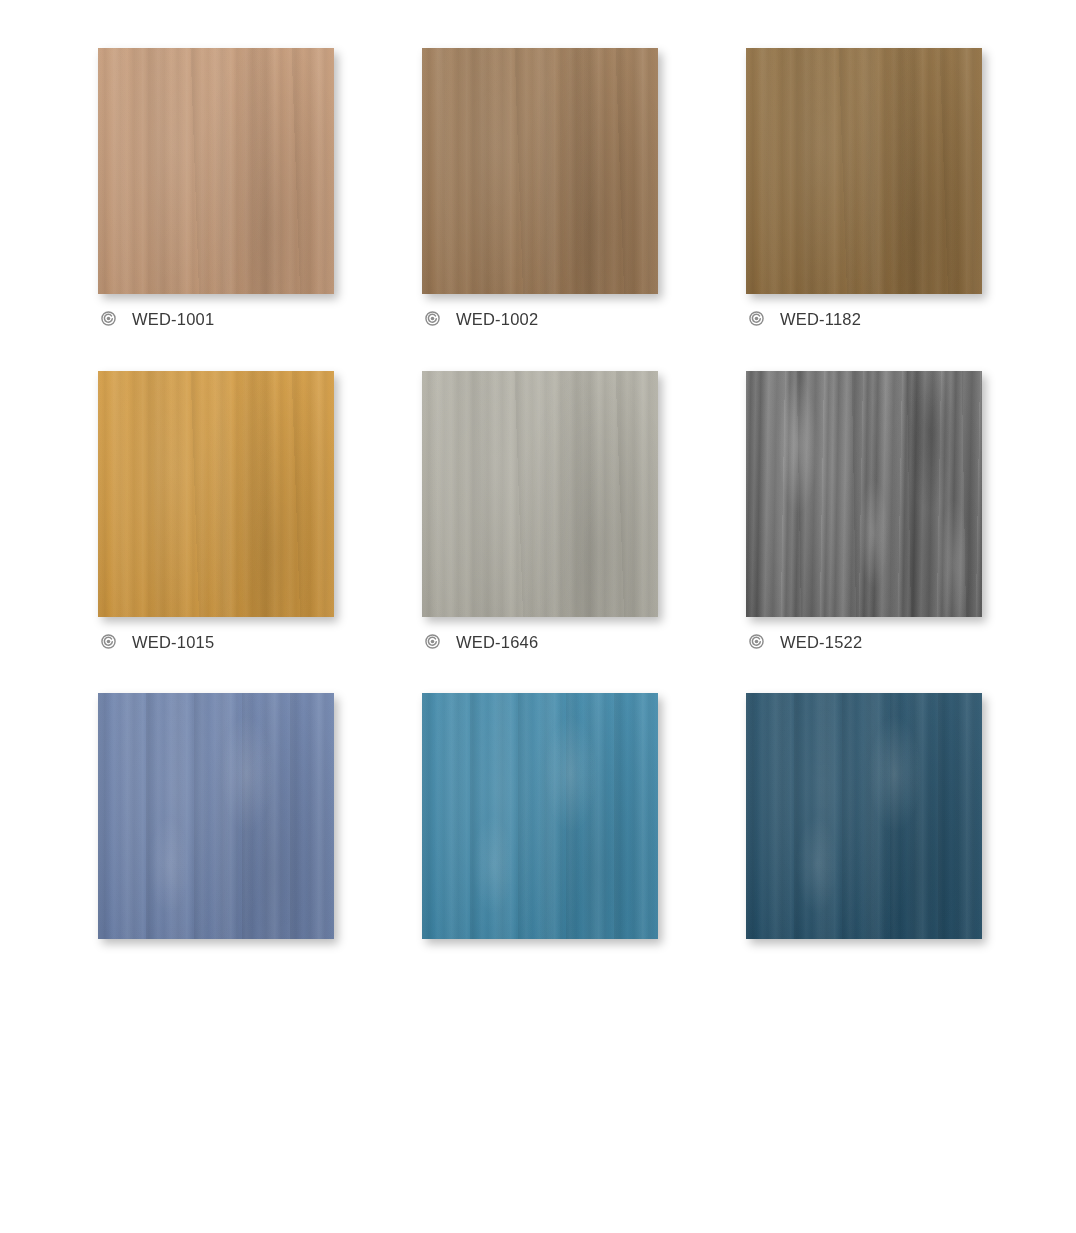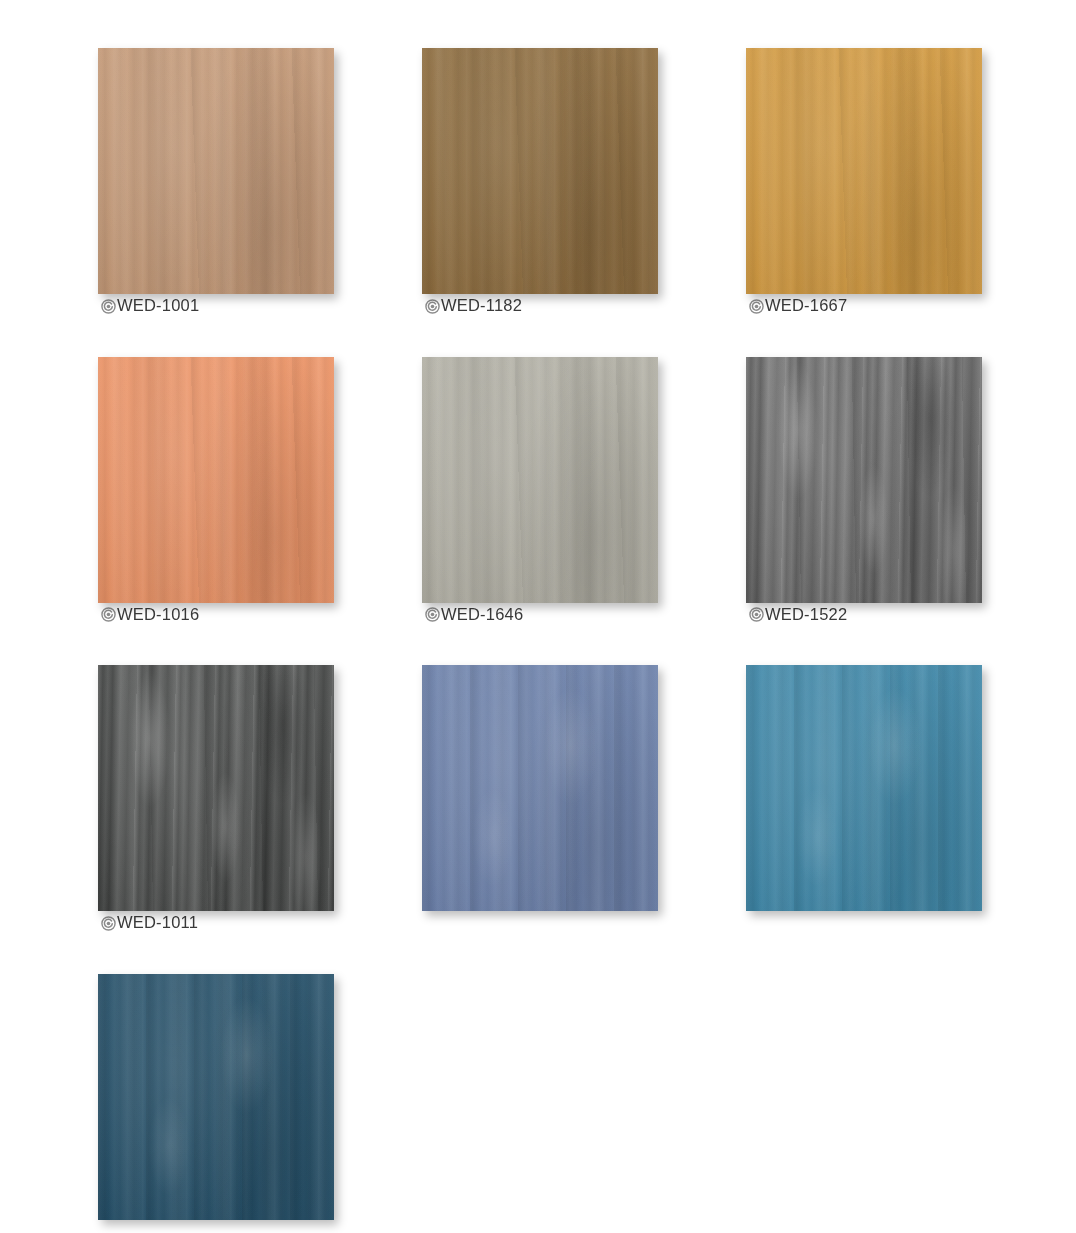--- a/index.html
+++ b/index.html
@@ -112,24 +112,24 @@
   
   .swatch-tile.tex-medium .tex-b {
     background-image:
       radial-gradient(ellipse 16% 34% at 63% 33%, rgba(255,255,255,0.14), rgba(255,255,255,0) 70%),
       radial-gradient(ellipse 12% 28% at 30% 70%, rgba(255,255,255,0.10), rgba(255,255,255,0) 72%),
       repeating-linear-gradient(90deg, rgba(0,0,0,0.07) 0px, rgba(0,0,0,0) 15px, rgba(255,255,255,0.06) 30px, rgba(0,0,0,0) 48px);
   }
 
   .swatch-caption {
     display: flex;
-    align-items: flex-end;
-    margin-top: 3px;
+    align-items: flex-start;
+    margin-top: 17px;
     padding-left: 3px;
-    gap: 1px;
+    gap: 16px;
   }
 
   .brand-icon {
     width: 15px;
     height: 15px;
     flex: 0 0 auto;
     display: block;
   }
 
   .swatch-code {
@@ -154,20 +154,35 @@
         <div class="swatch-caption">
           <svg class="brand-icon" viewBox="0 0 16 16">
             <circle cx="8" cy="8" r="7" fill="none" stroke="#8c8c8c" stroke-width="1.5"></circle>
             <path d="M11.2 5.2 A4.2 4.2 0 1 0 12 8.3" fill="none" stroke="#8c8c8c" stroke-width="1.6" stroke-linecap="round"></path>
             <circle cx="8" cy="8" r="1.9" fill="#8c8c8c"></circle>
           </svg>
           <span class="swatch-code">WED-1001</span>
         </div>
       </div>
       <div class="swatch-cell">
+        <div class="swatch-tile" style="background-color: rgb(157, 122, 86);">
+          <div class="tex-a"></div>
+          <div class="tex-b"></div>
+          <div class="tex-c"></div>
+        </div>
+        <div class="swatch-caption">
+          <svg class="brand-icon" viewBox="0 0 16 16">
+            <circle cx="8" cy="8" r="7" fill="none" stroke="#8c8c8c" stroke-width="1.5"></circle>
+            <path d="M11.2 5.2 A4.2 4.2 0 1 0 12 8.3" fill="none" stroke="#8c8c8c" stroke-width="1.6" stroke-linecap="round"></path>
+            <circle cx="8" cy="8" r="1.9" fill="#8c8c8c"></circle>
+          </svg>
+          <span class="swatch-code">WED-1002</span>
+        </div>
+      </div>
+      <div class="swatch-cell">
         <div class="swatch-tile" style="background-color: rgb(142, 109, 63);">
           <div class="tex-a"></div>
           <div class="tex-b"></div>
           <div class="tex-c"></div>
         </div>
         <div class="swatch-caption">
           <svg class="brand-icon" viewBox="0 0 16 16">
             <circle cx="8" cy="8" r="7" fill="none" stroke="#8c8c8c" stroke-width="1.5"></circle>
             <path d="M11.2 5.2 A4.2 4.2 0 1 0 12 8.3" fill="none" stroke="#8c8c8c" stroke-width="1.6" stroke-linecap="round"></path>
             <circle cx="8" cy="8" r="1.9" fill="#8c8c8c"></circle>
@@ -180,36 +195,21 @@
           <div class="tex-a"></div>
           <div class="tex-b"></div>
           <div class="tex-c"></div>
         </div>
         <div class="swatch-caption">
           <svg class="brand-icon" viewBox="0 0 16 16">
             <circle cx="8" cy="8" r="7" fill="none" stroke="#8c8c8c" stroke-width="1.5"></circle>
             <path d="M11.2 5.2 A4.2 4.2 0 1 0 12 8.3" fill="none" stroke="#8c8c8c" stroke-width="1.6" stroke-linecap="round"></path>
             <circle cx="8" cy="8" r="1.9" fill="#8c8c8c"></circle>
           </svg>
-          <span class="swatch-code">WED-1667</span>
-        </div>
-      </div>
-      <div class="swatch-cell">
-        <div class="swatch-tile" style="background-color: rgb(236, 148, 103);">
-          <div class="tex-a"></div>
-          <div class="tex-b"></div>
-          <div class="tex-c"></div>
-        </div>
-        <div class="swatch-caption">
-          <svg class="brand-icon" viewBox="0 0 16 16">
-            <circle cx="8" cy="8" r="7" fill="none" stroke="#8c8c8c" stroke-width="1.5"></circle>
-            <path d="M11.2 5.2 A4.2 4.2 0 1 0 12 8.3" fill="none" stroke="#8c8c8c" stroke-width="1.6" stroke-linecap="round"></path>
-            <circle cx="8" cy="8" r="1.9" fill="#8c8c8c"></circle>
-          </svg>
-          <span class="swatch-code">WED-1016</span>
+          <span class="swatch-code">WED-1015</span>
         </div>
       </div>
       <div class="swatch-cell">
         <div class="swatch-tile" style="background-color: rgb(178, 176, 165);">
           <div class="tex-a"></div>
           <div class="tex-b"></div>
           <div class="tex-c"></div>
         </div>
         <div class="swatch-caption">
           <svg class="brand-icon" viewBox="0 0 16 16">
@@ -226,35 +226,20 @@
           <div class="tex-b"></div>
           <div class="tex-c"></div>
         </div>
         <div class="swatch-caption">
           <svg class="brand-icon" viewBox="0 0 16 16">
             <circle cx="8" cy="8" r="7" fill="none" stroke="#8c8c8c" stroke-width="1.5"></circle>
             <path d="M11.2 5.2 A4.2 4.2 0 1 0 12 8.3" fill="none" stroke="#8c8c8c" stroke-width="1.6" stroke-linecap="round"></path>
             <circle cx="8" cy="8" r="1.9" fill="#8c8c8c"></circle>
           </svg>
           <span class="swatch-code">WED-1522</span>
-        </div>
-      </div>
-      <div class="swatch-cell">
-        <div class="swatch-tile tex-strong" style="background-color: rgb(74, 76, 75);">
-          <div class="tex-a"></div>
-          <div class="tex-b"></div>
-          <div class="tex-c"></div>
-        </div>
-        <div class="swatch-caption">
-          <svg class="brand-icon" viewBox="0 0 16 16">
-            <circle cx="8" cy="8" r="7" fill="none" stroke="#8c8c8c" stroke-width="1.5"></circle>
-            <path d="M11.2 5.2 A4.2 4.2 0 1 0 12 8.3" fill="none" stroke="#8c8c8c" stroke-width="1.6" stroke-linecap="round"></path>
-            <circle cx="8" cy="8" r="1.9" fill="#8c8c8c"></circle>
-          </svg>
-          <span class="swatch-code">WED-1011</span>
         </div>
       </div>
       <div class="swatch-cell">
         <div class="swatch-tile tex-medium" style="background-color: rgb(108, 129, 171);">
           <div class="tex-a"></div>
           <div class="tex-b"></div>
           <div class="tex-c"></div>
         </div>
       </div>
       <div class="swatch-cell">

